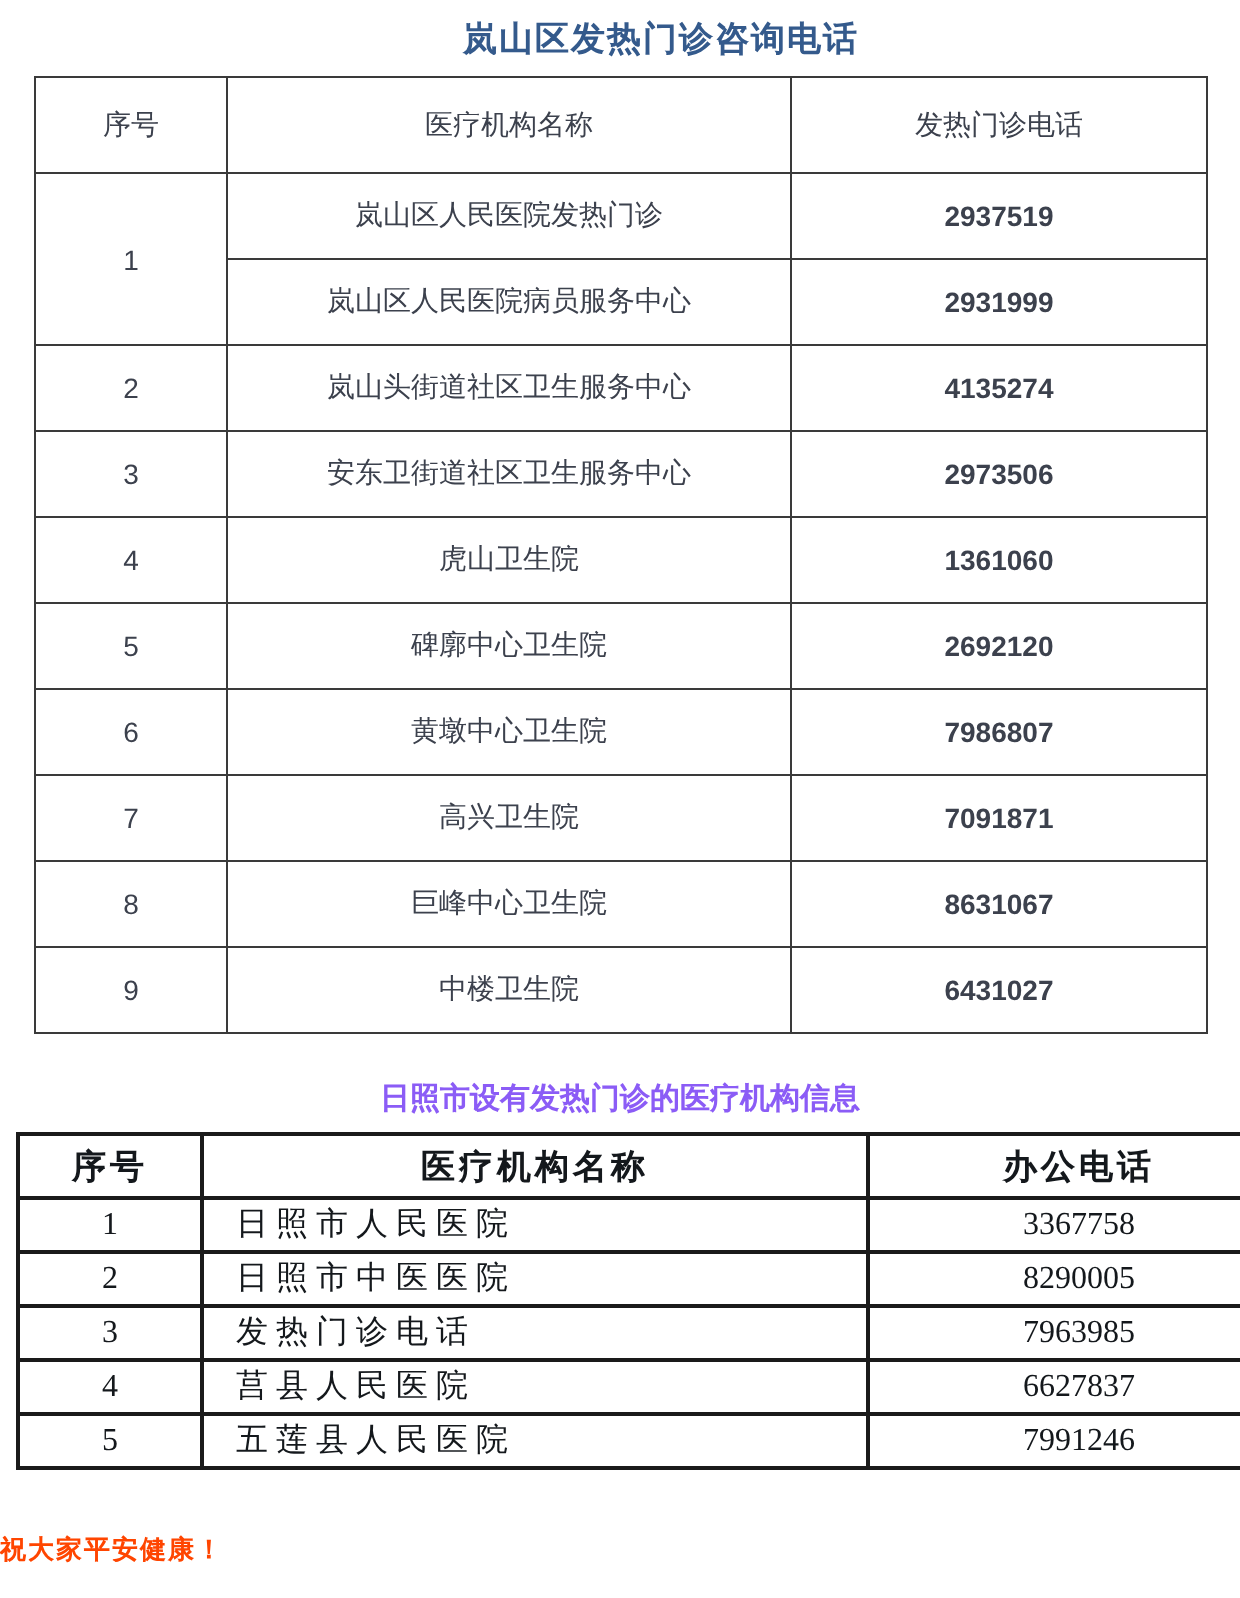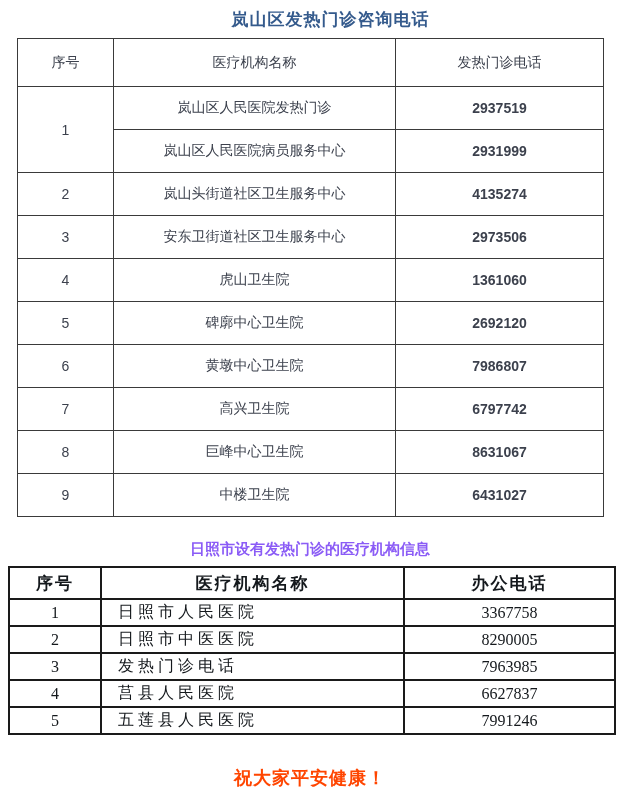--- a/index.html
+++ b/index.html
@@ -59,33 +59,33 @@
     color: #14181c;
   }
   table.t2 th, table.t2 td {
     border: 2px solid #1a1a1a;
     text-align: center;
     vertical-align: middle;
   }
   table.t2 th { height: 32px; font-size: 17px; letter-spacing: 2px; }
   table.t2 td { height: 27px; }
   table.t2 .c-no    { width: 92px;  }
-  table.t2 .c-name  { width: 303px; }
+  table.t2 .c-name  { width: 333px; }
   table.t2 .c-phone { width: 211px; }
   table.t2 td.c-name {
     text-align: left;
     padding-left: 16px;
     letter-spacing: 4px;
   }
 
   
   .footer {
     margin-top: 31px;
-    text-align: center;
-    font-size: 18px;
+    text-align: left;
+    font-size: 13px;
     font-weight: bold;
     color: #ff4500;
     letter-spacing: 1px;
   }
 </style>
 </head>
 <body>
 
 <div class="title1">岚山区发热门诊咨询电话</div>
 
@@ -133,21 +133,21 @@
       <td class="c-phone">2692120</td>
     </tr>
     <tr>
       <td class="c-no">6</td>
       <td class="c-name">黄墩中心卫生院</td>
       <td class="c-phone">7986807</td>
     </tr>
     <tr>
       <td class="c-no">7</td>
       <td class="c-name">高兴卫生院</td>
-      <td class="c-phone">6797742</td>
+      <td class="c-phone">7091871</td>
     </tr>
     <tr>
       <td class="c-no">8</td>
       <td class="c-name">巨峰中心卫生院</td>
       <td class="c-phone">8631067</td>
     </tr>
     <tr>
       <td class="c-no">9</td>
       <td class="c-name">中楼卫生院</td>
       <td class="c-phone">6431027</td>

